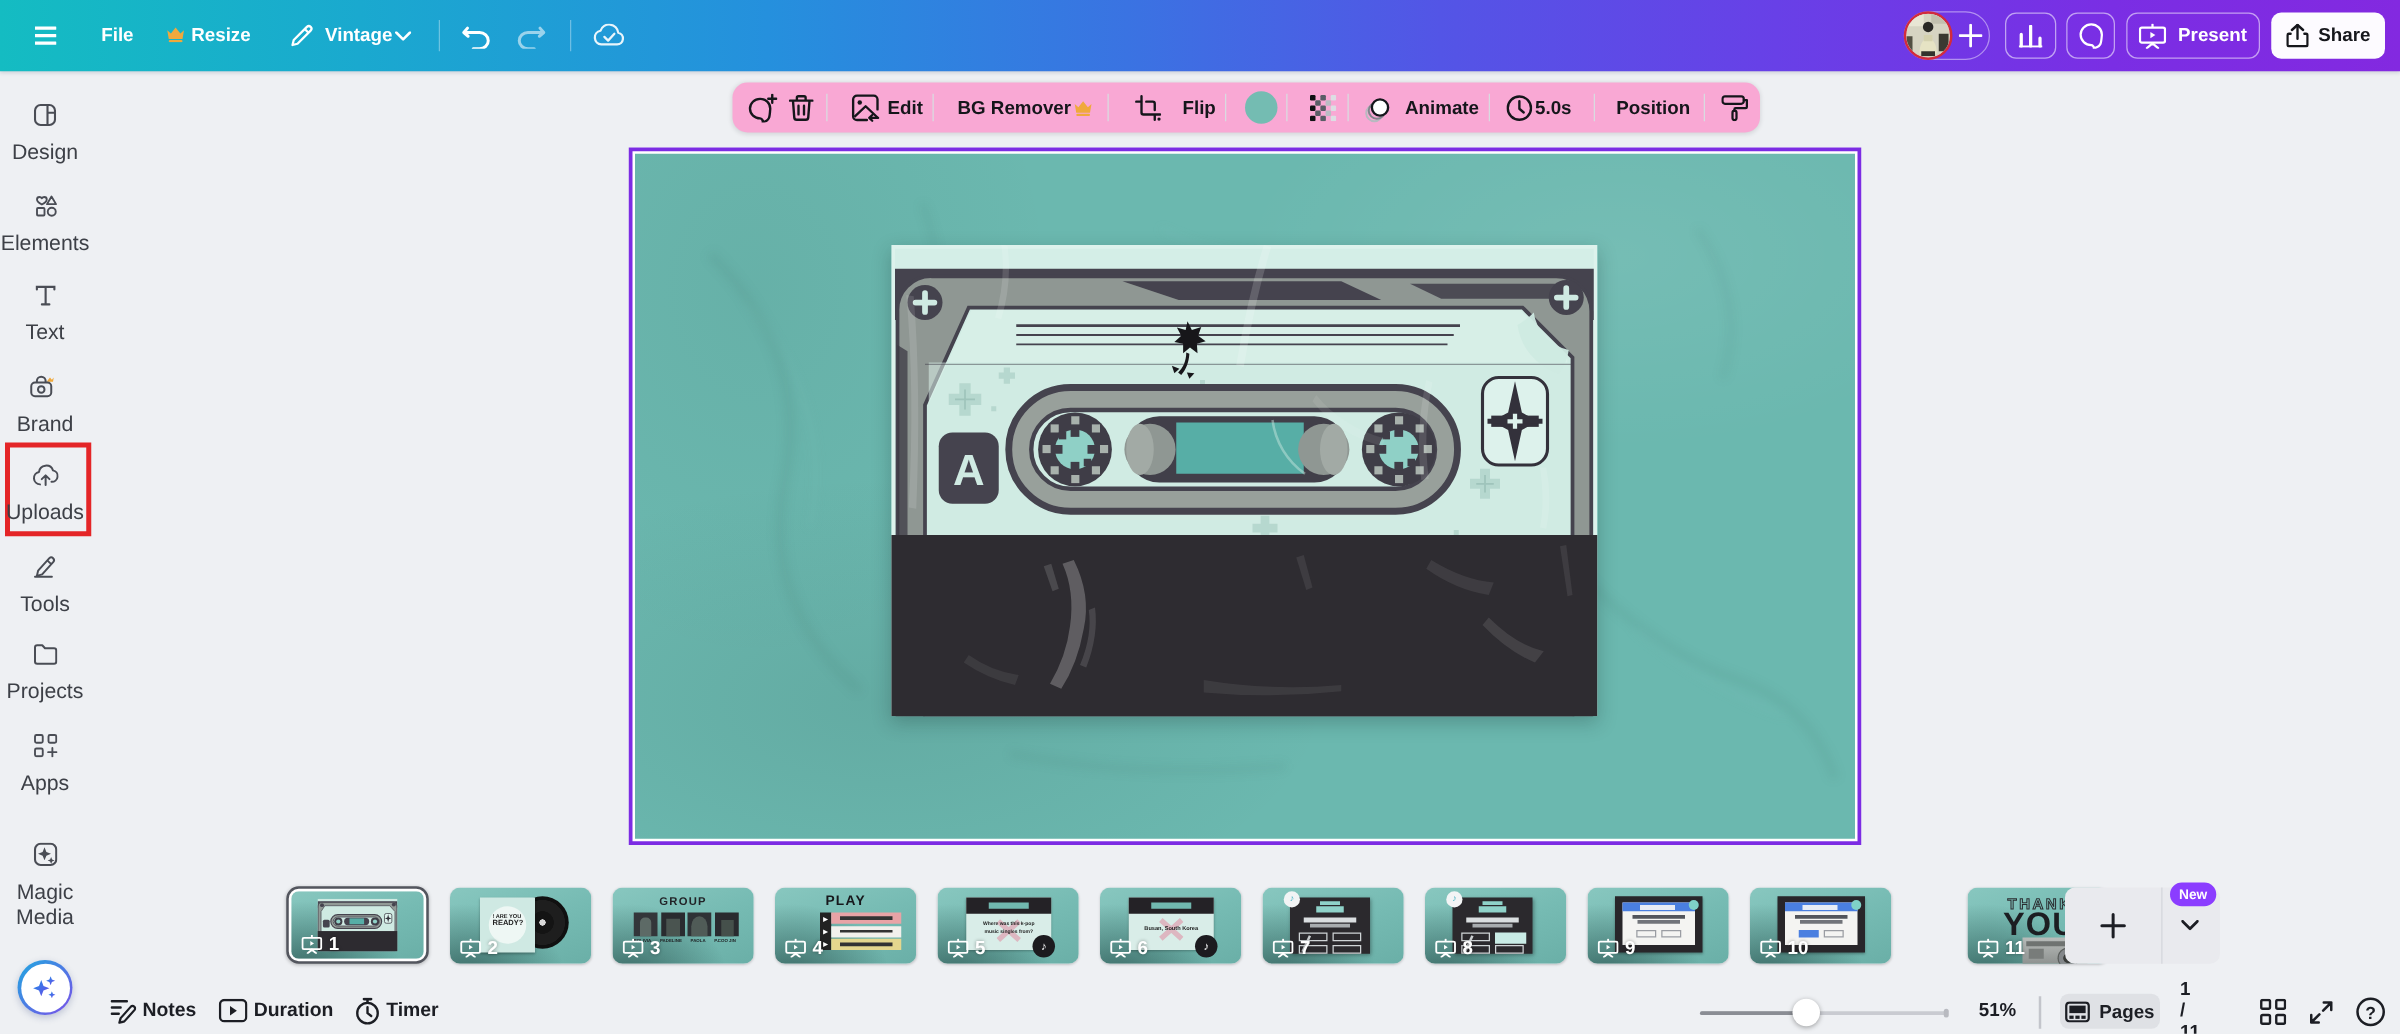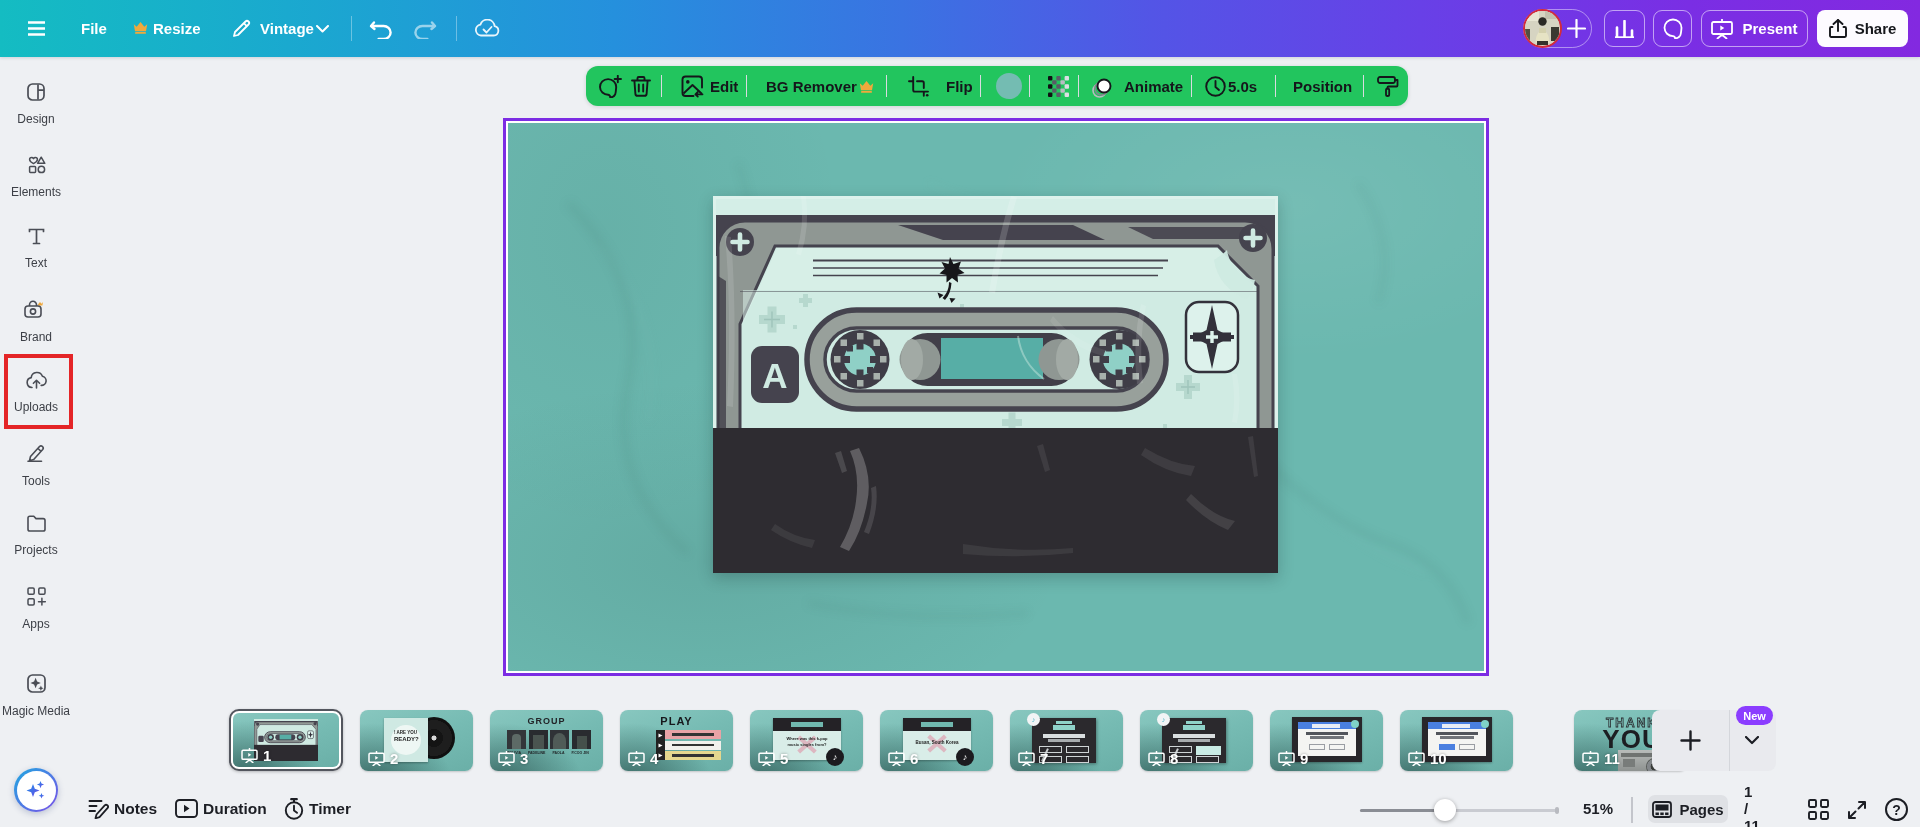--- a/index.html
+++ b/index.html
@@ -11,25 +11,25 @@
 #topbar { position:absolute; left:0; top:0; width:1920px; height:57px;
   background:linear-gradient(90deg,#14bcc2 0%,#1aa9cf 15%,#2590dd 32%,#3a73e2 47%,#5355e6 60%,#6840e7 74%,#7a2ee4 88%,#8329e0 100%); box-shadow:0 1px 3px rgba(30,40,70,0.15); }
 #topbar .item { position:absolute; color:#fff; font-weight:700; font-size:15px; top:0; height:57px; display:flex; align-items:center; }
 .tbdivider { position:absolute; top:16px; width:1px; height:25px; background:rgba(255,255,255,0.35); }
 .title { position:absolute; top:0; height:57px; display:flex; align-items:center; color:#fff; font-weight:700; font-size:14px; }
 .pillbtn { position:absolute; top:10px; height:37px; border:1.5px solid rgba(255,255,255,0.55); border-radius:9px; display:flex; align-items:center; justify-content:center; color:#fff; font-weight:700; font-size:15px; }
 #sharebtn { position:absolute; top:10px; height:37px; background:#fdfbff; border-radius:8px; display:flex; align-items:center; justify-content:center; color:#16171c; font-weight:700; font-size:15px; }
 
 
 #sidebar { position:absolute; left:0; top:0; width:72px; height:827px; }
-.sbitem { position:absolute; left:0; width:72px; text-align:center; color:#3d4047; font-size:12px; }
+.sbitem { position:absolute; left:0; width:72px; text-align:center; color:#3d4047; font-size:17px; }
 .sbitem svg { display:block; margin:0 auto 11px auto; }
 
 
-#toolbar { position:absolute; left:586px; top:66px; width:822px; height:40px; background:#22c55e; border-radius:12px;
+#toolbar { position:absolute; left:586px; top:66px; width:822px; height:40px; background:#f9a8d4; border-radius:12px;
   box-shadow:0 1px 4px rgba(20,24,31,0.14); }
 #toolbar .t { position:absolute; top:0; height:40px; display:flex; align-items:center; color:#15161b; font-weight:700; font-size:15px; }
 .tdiv { position:absolute; top:9px; width:1px; height:22px; background:#d9dbe0; }
 
 
 #canvaswrap { position:absolute; left:503px; top:118px; width:986px; height:558px; border:3px solid #7c2ce3; background:#fff; }
 #canvas { position:absolute; left:2px; top:2px; width:976px; height:548px; background:#6bb8af; overflow:hidden; }
 
 
 .thumb { position:absolute; top:710px; width:113px; height:61px; border-radius:8px; overflow:hidden;

